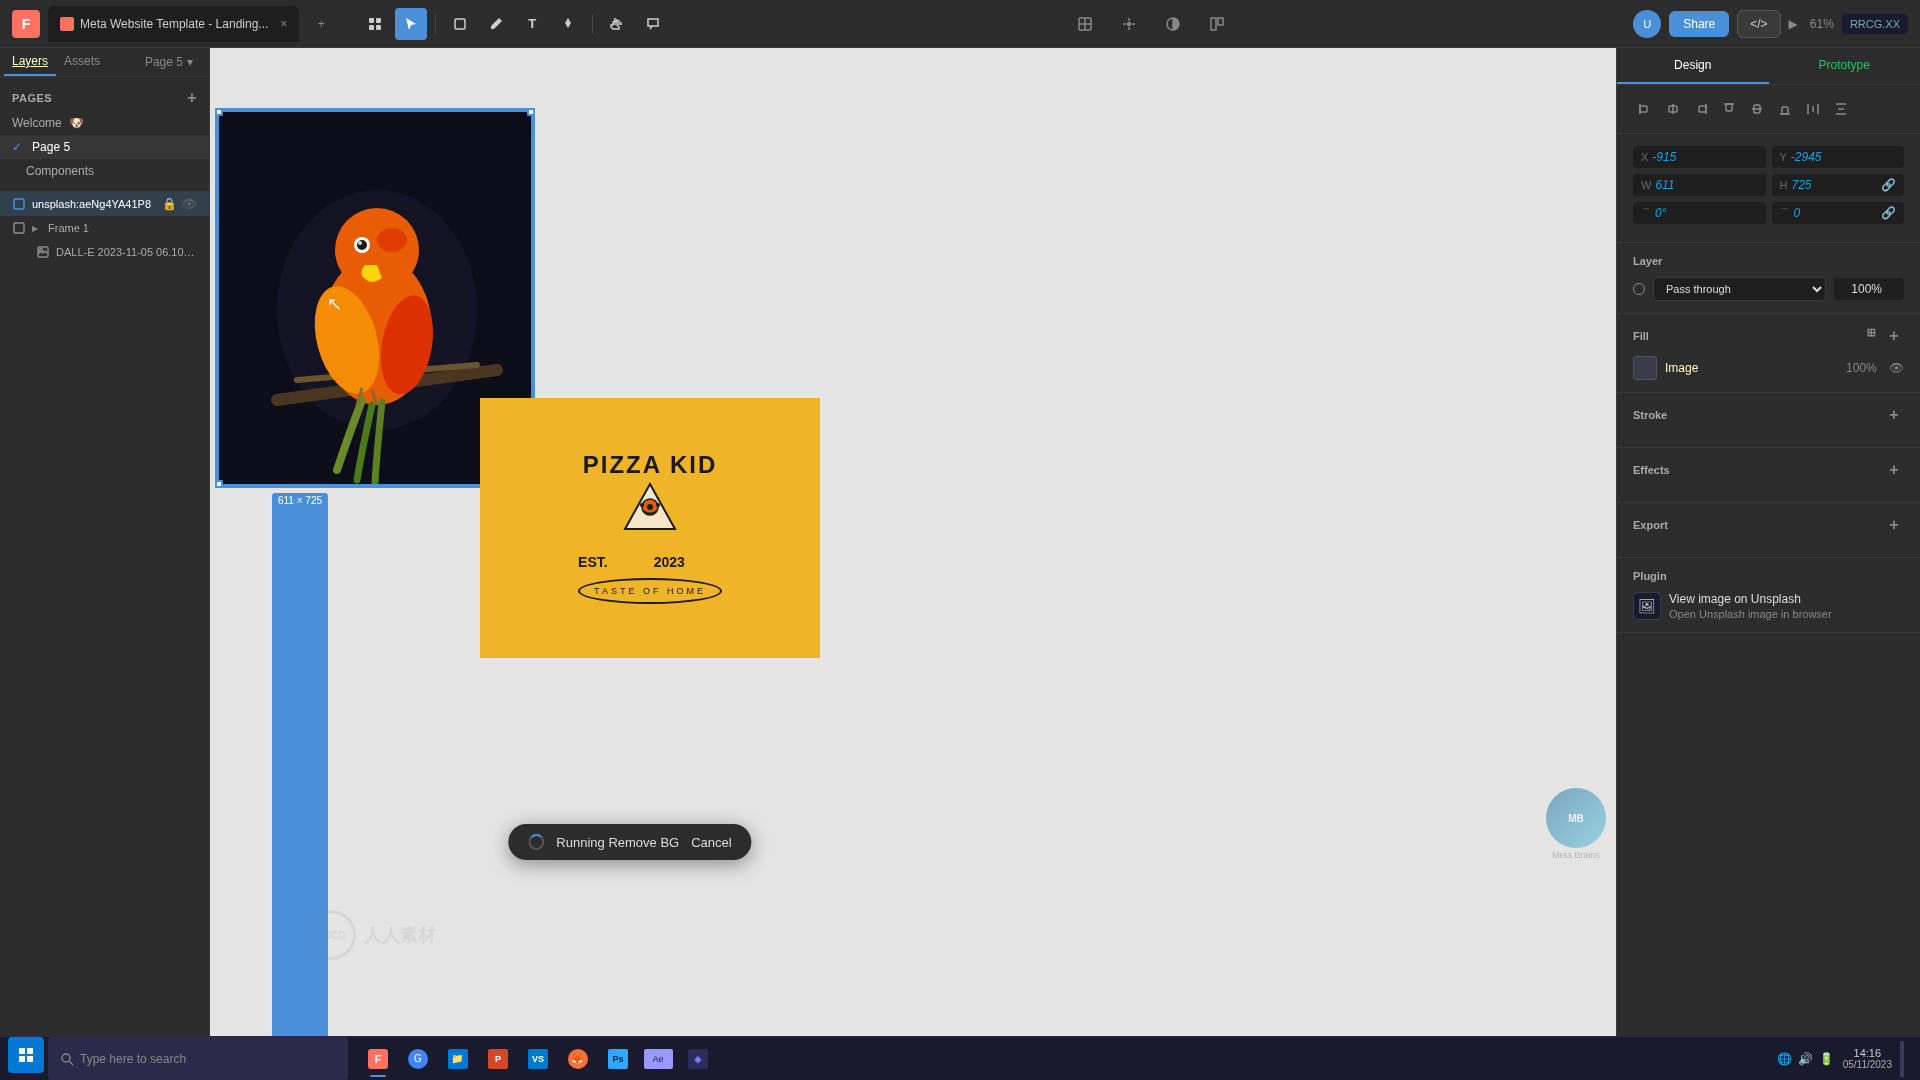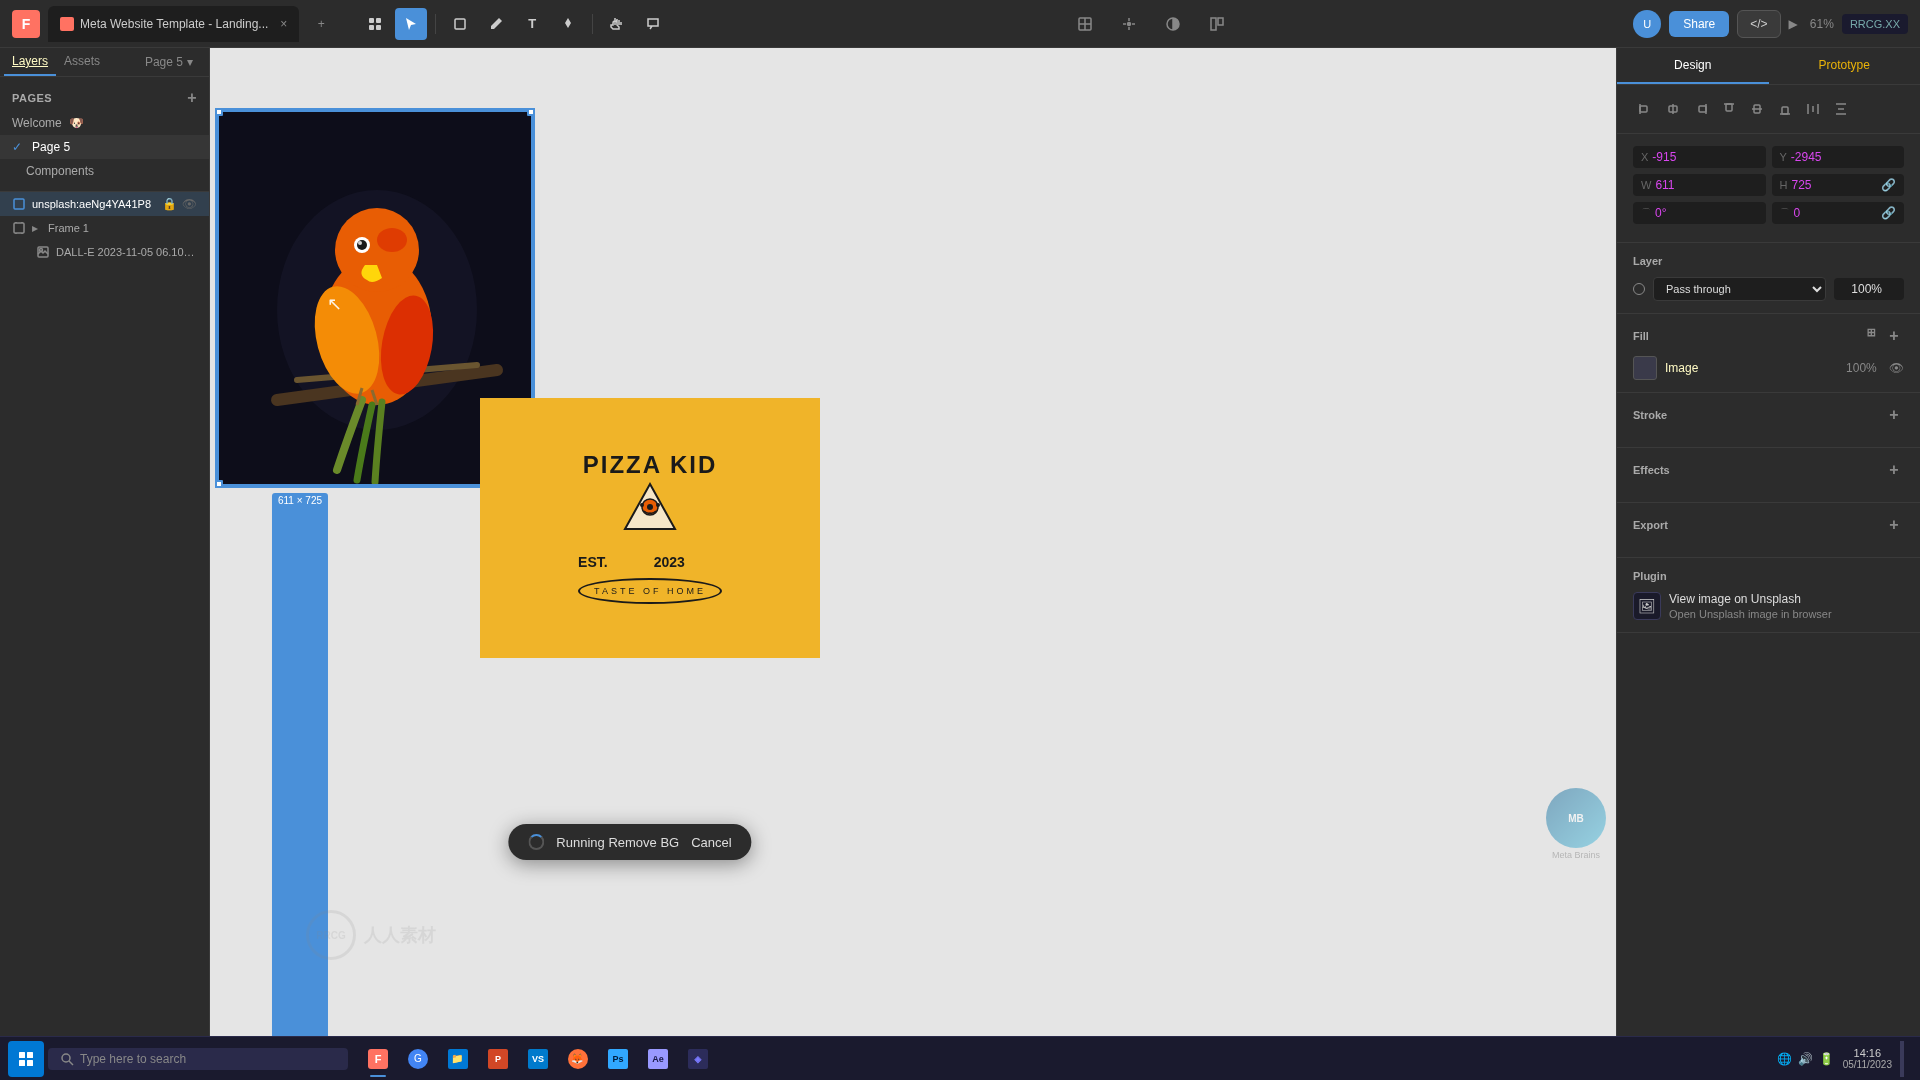--- a/index.html
+++ b/index.html
@@ -75,36 +75,36 @@
     .remove-bg-text { color: #ddd; font-size: 13px; }
     .remove-bg-cancel { color: #ddd; font-size: 13px; cursor: pointer; }
 
     
     .watermark { position: absolute; bottom: 120px; left: 96px; opacity: 0.15; color: #888; font-size: 18px; font-weight: bold; display: flex; align-items: center; gap: 8px; }
     .watermark-circle { width: 50px; height: 50px; border: 3px solid #888; border-radius: 50%; display: flex; align-items: center; justify-content: center; font-size: 10px; }
 
     
     .right-panel { width: 304px; background: #2c2c2c; border-left: 1px solid #3a3a3a; display: flex; flex-direction: column; flex-shrink: 0; overflow-y: auto; }
     .right-tabs { display: flex; border-bottom: 1px solid #3a3a3a; }
-    .right-tab { flex: 1; text-align: center; padding: 10px; cursor: pointer; font-size: 12px; color: #eab308; border-bottom: 2px solid transparent; }
+    .right-tab { flex: 1; text-align: center; padding: 10px; cursor: pointer; font-size: 12px; color: #22c55e; border-bottom: 2px solid transparent; }
     .right-tab.active { color: #fff; border-bottom: 2px solid #4a90d9; }
 
     .right-section { padding: 12px 16px; border-bottom: 1px solid #3a3a3a; }
     .right-section-header { display: flex; align-items: center; justify-content: space-between; margin-bottom: 10px; color: #aaa; font-size: 11px; font-weight: 600; }
     .right-add-btn { color: #888; cursor: pointer; font-size: 16px; width: 20px; height: 20px; display: flex; align-items: center; justify-content: center; }
 
     
     .align-row { display: flex; gap: 4px; }
     .align-btn { width: 24px; height: 24px; display: flex; align-items: center; justify-content: center; color: #888; cursor: pointer; border-radius: 3px; }
 
     
     .pos-grid { display: grid; grid-template-columns: 1fr 1fr; gap: 6px; margin-bottom: 6px; }
     .pos-input-wrap { display: flex; align-items: center; gap: 4px; background: #1e1e1e; border-radius: 4px; padding: 4px 8px; }
     .pos-label { color: #666; font-size: 11px; flex-shrink: 0; }
-    .pos-input { background: none; border: none; color: #d946ef; font-size: 12px; width: 100%; outline: none; }
+    .pos-input { background: none; border: none; color: #0ea5e9; font-size: 12px; width: 100%; outline: none; font-style: italic; }
     .pos-lock { display: flex; align-items: center; justify-content: flex-end; color: #666; cursor: pointer; }
 
     
     .layer-mode-row { display: flex; align-items: center; gap: 8px; }
     .layer-mode-select { background: #1e1e1e; border: 1px solid #3a3a3a; color: #ddd; border-radius: 4px; padding: 4px 8px; font-size: 11px; flex: 1; cursor: pointer; }
     .layer-opacity-wrap { display: flex; align-items: center; gap: 4px; background: #1e1e1e; border-radius: 4px; padding: 4px 8px; min-width: 70px; }
     .layer-opacity-input { background: none; border: none; color: #ddd; font-size: 12px; width: 40px; text-align: right; outline: none; }
 
     
     .fill-row { display: flex; align-items: center; gap: 8px; }
@@ -113,21 +113,21 @@
     .fill-opacity { color: #888; font-size: 12px; margin-right: 4px; }
     .fill-eye { color: #888; cursor: pointer; }
 
     
     .plugin-row { display: flex; align-items: flex-start; gap: 8px; }
     .plugin-icon { width: 28px; height: 28px; background: #1a1a2a; border-radius: 4px; display: flex; align-items: center; justify-content: center; font-size: 14px; flex-shrink: 0; border: 1px solid #3a3a5a; }
     .plugin-title { color: #ddd; font-size: 12px; margin-bottom: 2px; }
     .plugin-sub { color: #888; font-size: 11px; }
 
     
-    .taskbar { position: fixed; bottom: 0; left: 0; width: 1920px; height: 44px; background: #1a1a2e; display: flex; align-items: center; padding: 0 8px; gap: 4px; border-top: 1px solid #2a2a4a; z-index: 100; }
+    .taskbar { position: fixed; bottom: 0; left: 0; width: 1920px; height: 44px; background: #1a1a2e; display: flex; padding: 0 8px; gap: 4px; border-top: 1px solid #2a2a4a; z-index: 100; }
     .taskbar-start { width: 36px; height: 36px; background: #0078d4; border-radius: 4px; display: flex; align-items: center; justify-content: center; cursor: pointer; flex-shrink: 0; }
     .taskbar-search { display: flex; align-items: center; gap: 6px; background: #2a2a4a; border-radius: 4px; padding: 4px 12px; min-width: 300px; cursor: pointer; }
     .taskbar-search-text { color: #888; font-size: 12px; }
     .taskbar-apps { display: flex; align-items: center; gap: 4px; margin-left: 8px; }
     .taskbar-app { width: 36px; height: 36px; display: flex; align-items: center; justify-content: center; border-radius: 4px; cursor: pointer; }
     .taskbar-app-active { position: relative; }
     .taskbar-app-active::after { content: ''; position: absolute; bottom: 0; left: 50%; transform: translateX(-50%); width: 16px; height: 2px; background: #4a90d9; border-radius: 1px; }
     .taskbar-right { margin-left: auto; display: flex; align-items: center; gap: 8px; padding-right: 8px; }
     .taskbar-time { color: #ccc; font-size: 11px; text-align: center; }
     .taskbar-icons { display: flex; align-items: center; gap: 6px; color: #ccc; }
@@ -587,21 +587,21 @@
     <div class="taskbar-app">
       <div style="width:20px;height:20px;background:#007acc;border-radius:2px;display:flex;align-items:center;justify-content:center;color:white;font-size:9px;font-weight:bold;">VS</div>
     </div>
     <div class="taskbar-app">
       <div style="width:20px;height:20px;background:#ff7139;border-radius:50%;display:flex;align-items:center;justify-content:center;color:white;font-size:10px;">🦊</div>
     </div>
     <div class="taskbar-app">
       <div style="width:20px;height:20px;background:#31a8ff;border-radius:2px;display:flex;align-items:center;justify-content:center;color:#001d3d;font-size:9px;font-weight:bold;">Ps</div>
     </div>
     <div class="taskbar-app">
-      <div style="width:20px;height:20px;background:#9999ff;border-radius:2px;display:flex;align-items:center;justify-content:center;color:#1a1a4a;font-size:9px;font-weight:bold;">Ae</div>
+      <div style="width:29px;height:20px;background:#9999ff;border-radius:2px;display:flex;align-items:center;justify-content:center;color:#1a1a4a;font-size:9px;font-weight:normal;">Ae</div>
     </div>
     <div class="taskbar-app">
       <div style="width:20px;height:20px;background:#2c2c5a;border-radius:2px;display:flex;align-items:center;justify-content:center;color:#7a7aff;font-size:9px;font-weight:bold;">◈</div>
     </div>
   </div>
 
   <div class="taskbar-right">
     <div class="taskbar-icons">
       <span style="font-size:12px;color:#aaa;">🌐</span>
       <span style="font-size:12px;color:#aaa;">🔊</span>

